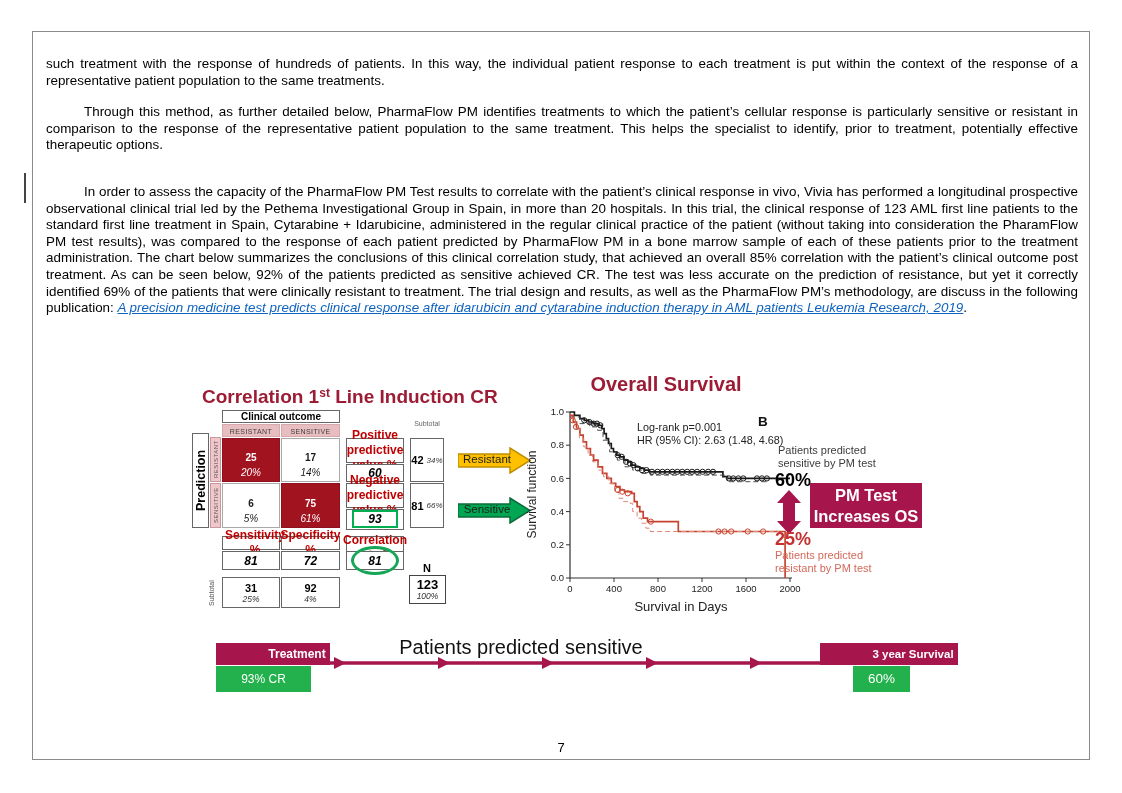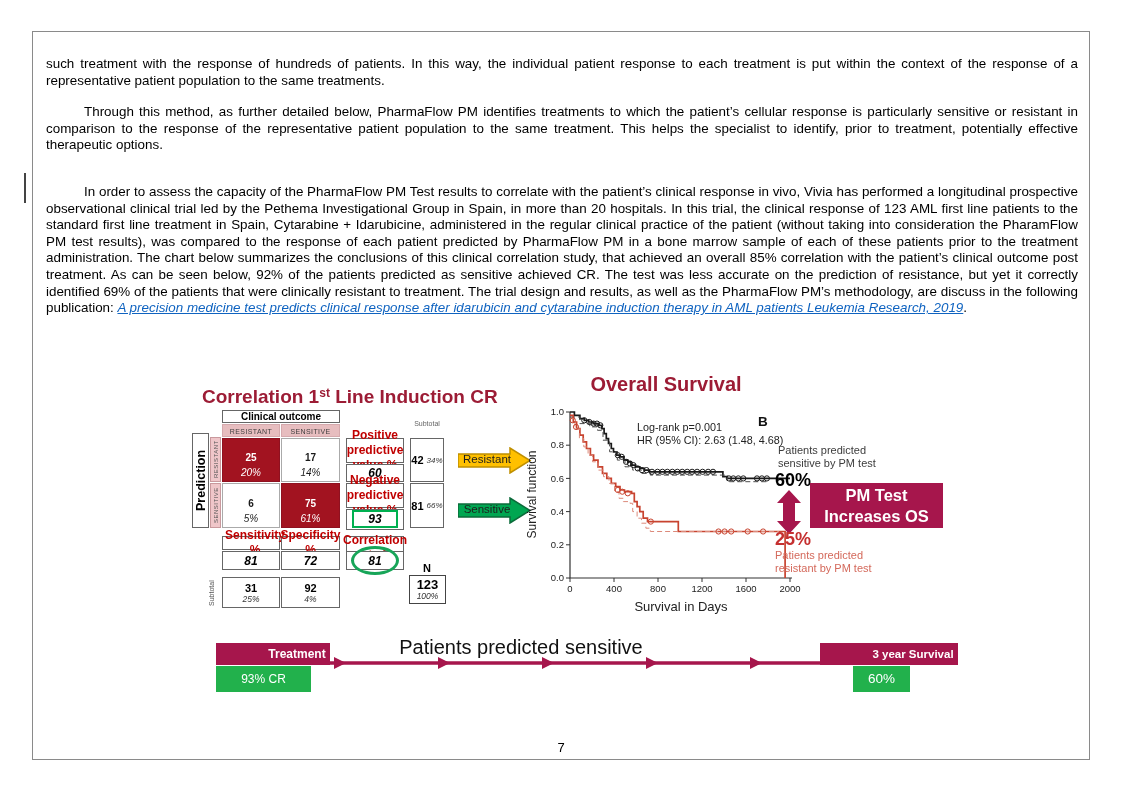--- a/index.html
+++ b/index.html
@@ -89,21 +89,21 @@
   .km-b{left:758px;top:414px;font-weight:bold;font-size:13.5px;color:#111;}
   svg text{font-family:"Liberation Sans",sans-serif;}
 
   
   .preline{white-space:pre-line;}
   .sens-cap{left:778px;top:444px;width:120px;font-size:11px;line-height:13px;color:#3c3c3c;}
   .pct60{left:775px;top:470px;font-size:18px;font-weight:bold;color:#000;}
   .dbl-arrow{left:777px;top:490px;}
   .pct25{left:775px;top:529px;font-size:18px;font-weight:bold;color:#C53030;}
   .res-cap{left:775px;top:549px;width:130px;font-size:11px;line-height:13px;color:#D4695B;}
-  .pm-box{left:810px;top:483px;width:133px;height:45px;background:#A6164C;color:#fff;font-weight:bold;font-size:16.5px;line-height:1.25;display:flex;align-items:center;justify-content:center;text-align:center;}
+  .pm-box{left:810px;top:483px;width:112px;height:45px;background:#A6164C;color:#fff;font-weight:bold;font-size:16.5px;line-height:1.25;display:flex;align-items:center;justify-content:center;text-align:center;}
 
   
   .crimson-box{background:#A6164C;color:#fff;font-weight:bold;text-align:center;padding-left:48px;}
   .green-box{background:#22B14C;color:#fff;text-align:center;}
   .fl-treat{left:216px;top:643px;width:66px;height:22px;font-size:12px;line-height:22px;}
   .fl-cr{left:216px;top:666px;width:95px;height:26px;font-size:12px;line-height:26px;}
   .fl-arrow{left:282px;top:655px;}
   .fl-mid{left:385px;top:636px;width:272px;text-align:center;font-size:20px;color:#111;}
   .fl-out{left:820px;top:643px;width:90px;height:22px;font-size:11.5px;line-height:22px;}
   .fl-pct{left:853px;top:666px;width:57px;height:26px;font-size:13.5px;line-height:26px;}

